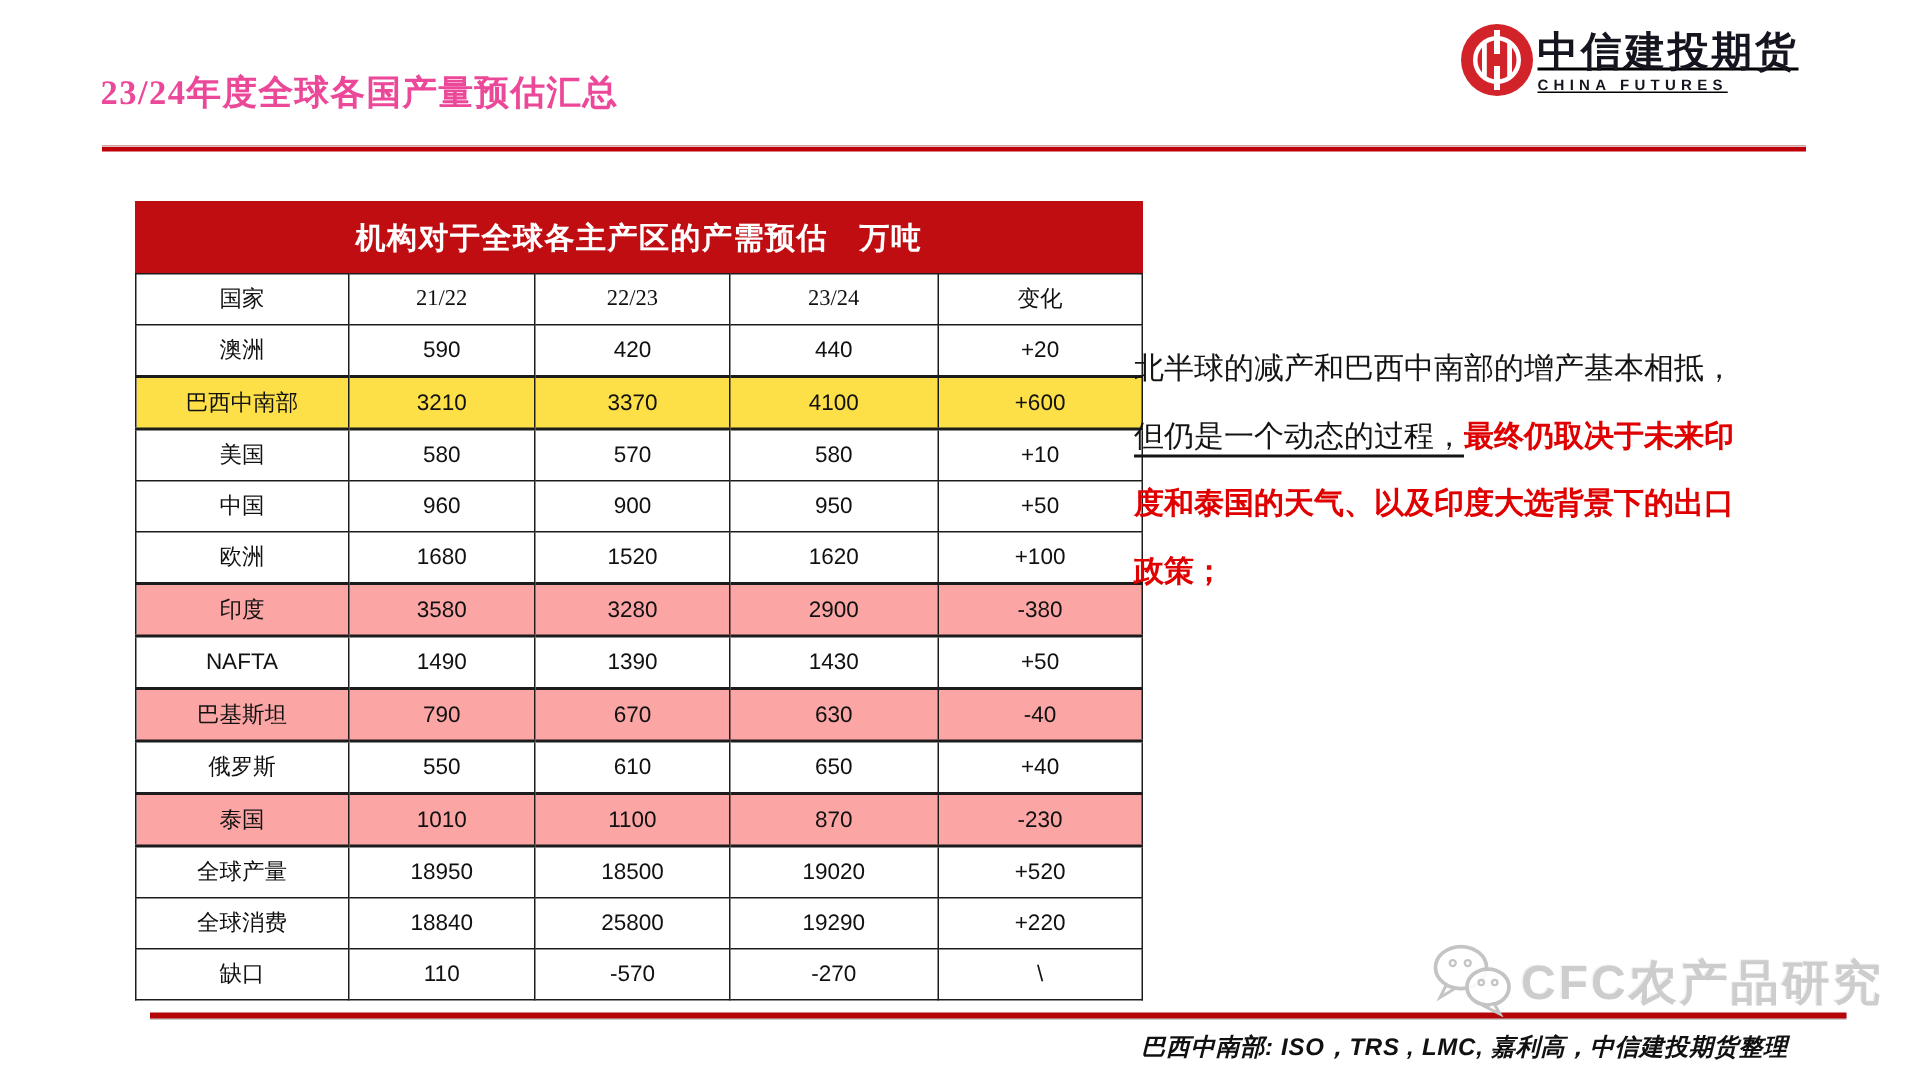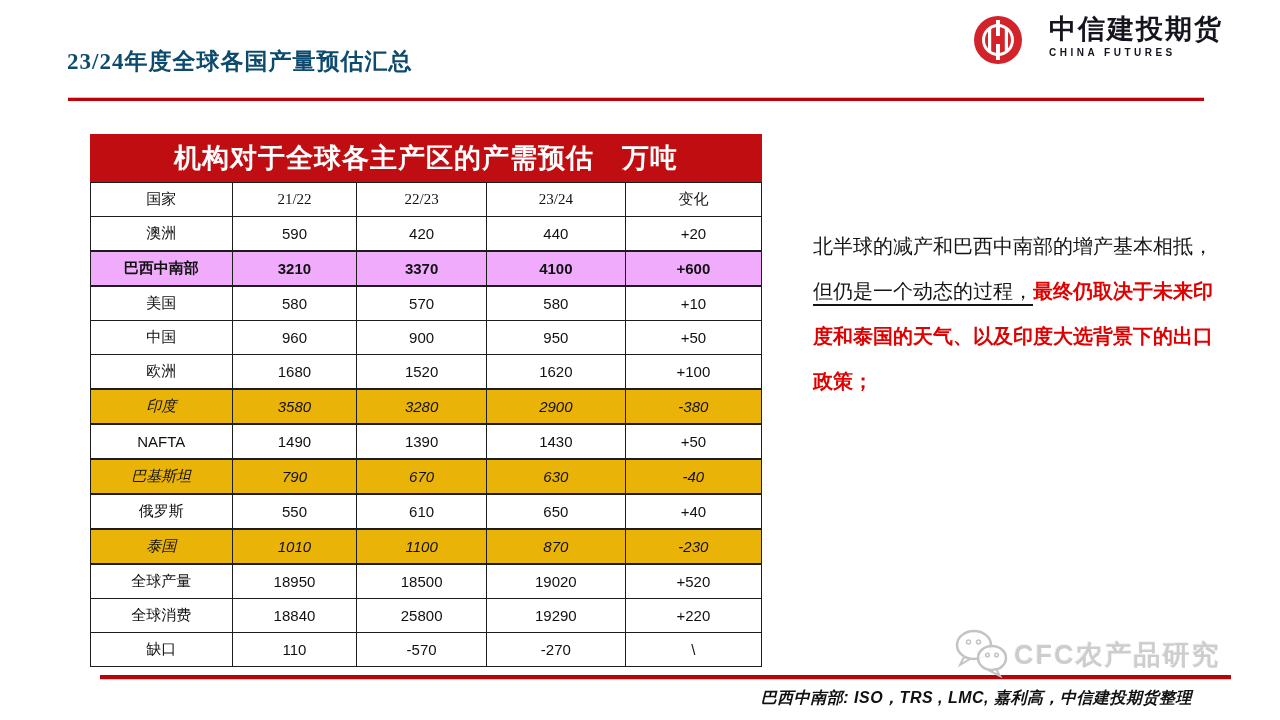--- a/index.html
+++ b/index.html
@@ -1,53 +1,53 @@
 <!DOCTYPE html>
 <html><head>
 <meta charset="utf-8">
 <style>
   html,body{margin:0;padding:0;background:#e8e8e8;}
   .slide{position:relative;width:1280px;height:720px;background:#ffffff;overflow:hidden;
          font-family:"Liberation Sans",sans-serif;}
 
   
   .page-title{position:absolute;left:67px;top:46px;font-family:"Liberation Serif",serif;
-              font-weight:bold;font-size:23px;color:#0c4a6e;letter-spacing:1px;text-align:right;}
+              font-weight:bold;font-size:23px;color:#ec4899;letter-spacing:1px;text-align:right;}
   .title-rule{position:absolute;left:68px;top:97px;width:1136px;height:3px;background:#c00008;
               border-top:1px solid #d6c2c2;}
-  .logo{position:absolute;left:972px;top:14px;display:flex;align-items:flex-start;gap:25px;}
+  .logo{position:absolute;left:972px;top:14px;display:flex;align-items:center;gap:1px;text-decoration:underline;}
   .logo-text-cn{font-size:27px;font-weight:bold;color:#15151f;letter-spacing:2px;line-height:30px;
                 font-family:"Liberation Sans",sans-serif;}
   .logo-text-en{font-size:10px;font-weight:bold;color:#15151f;letter-spacing:3.5px;line-height:18px;}
 
   
   .table-wrap{position:absolute;left:90px;top:134px;width:672px;}
   .table-caption{height:48px;background:#c00d12;color:#ffffff;display:flex;align-items:center;
-                 justify-content:center;font-size:27px;font-weight:bold;letter-spacing:1px;
+                 justify-content:center;font-size:20px;font-weight:bold;letter-spacing:1px;
                  font-family:"Liberation Serif",serif;}
   table.data{width:100%;border-collapse:collapse;table-layout:fixed;}
   table.data th,table.data td{border:1px solid #1c1c1c;height:33px;text-align:center;
         vertical-align:middle;font-size:15px;color:#111;padding:0;font-weight:normal;
         font-family:"Liberation Sans",sans-serif;}
   table.data th{font-family:"Liberation Serif",serif;margin-top:30px;}
   td.label-cell{font-family:"Liberation Serif",serif;}
-  tr.hl-blue td{background:#f0abfc;border-top-width:2px;border-bottom-width:2px;font-weight:bold;}
-  tr.hl-pink td{background:#eab308;border-top-width:2px;border-bottom-width:2px;font-style:italic;}
-
-  
-  .commentary{position:absolute;left:813px;top:224px;width:400px;font-size:20px;line-height:45px;
+  tr.hl-blue td{background:#fde047;border-top-width:2px;border-bottom-width:2px;}
+  tr.hl-pink td{background:#fca5a5;border-top-width:2px;border-bottom-width:2px;}
+
+  
+  .commentary{position:absolute;left:756px;top:224px;width:400px;font-size:20px;line-height:45px;
               color:#141414;text-align:justify;font-family:"Liberation Serif",serif;}
   .commentary .u{text-decoration:underline;text-underline-offset:6px;text-decoration-thickness:1.5px;}
   .commentary .red{color:#e00000;font-weight:bold;}
 
   
   .bottom-rule{position:absolute;left:100px;top:675px;width:1131px;height:4px;background:#b50508;
                box-shadow:0 1px 0 rgba(140,140,140,.45);}
   .watermark{position:absolute;left:952px;top:628px;display:flex;align-items:center;gap:4px;z-index:3;}
-  .watermark-text{font-size:27px;letter-spacing:2px;color:#cdcdcd;font-weight:bold;
+  .watermark-text{font-size:32px;letter-spacing:2px;color:#cdcdcd;font-weight:bold;
                   text-shadow:1px 1px 0 #ffffff,-1px -1px 0 #f2f2f2;
                   font-family:"Liberation Sans",sans-serif;}
   .source-line{position:absolute;right:88px;top:688px;font-size:16px;font-weight:bold;
                font-style:italic;color:#111;letter-spacing:.5px;}
 </style>
 </head>
 <body>
 
 <div class="slide">
 

